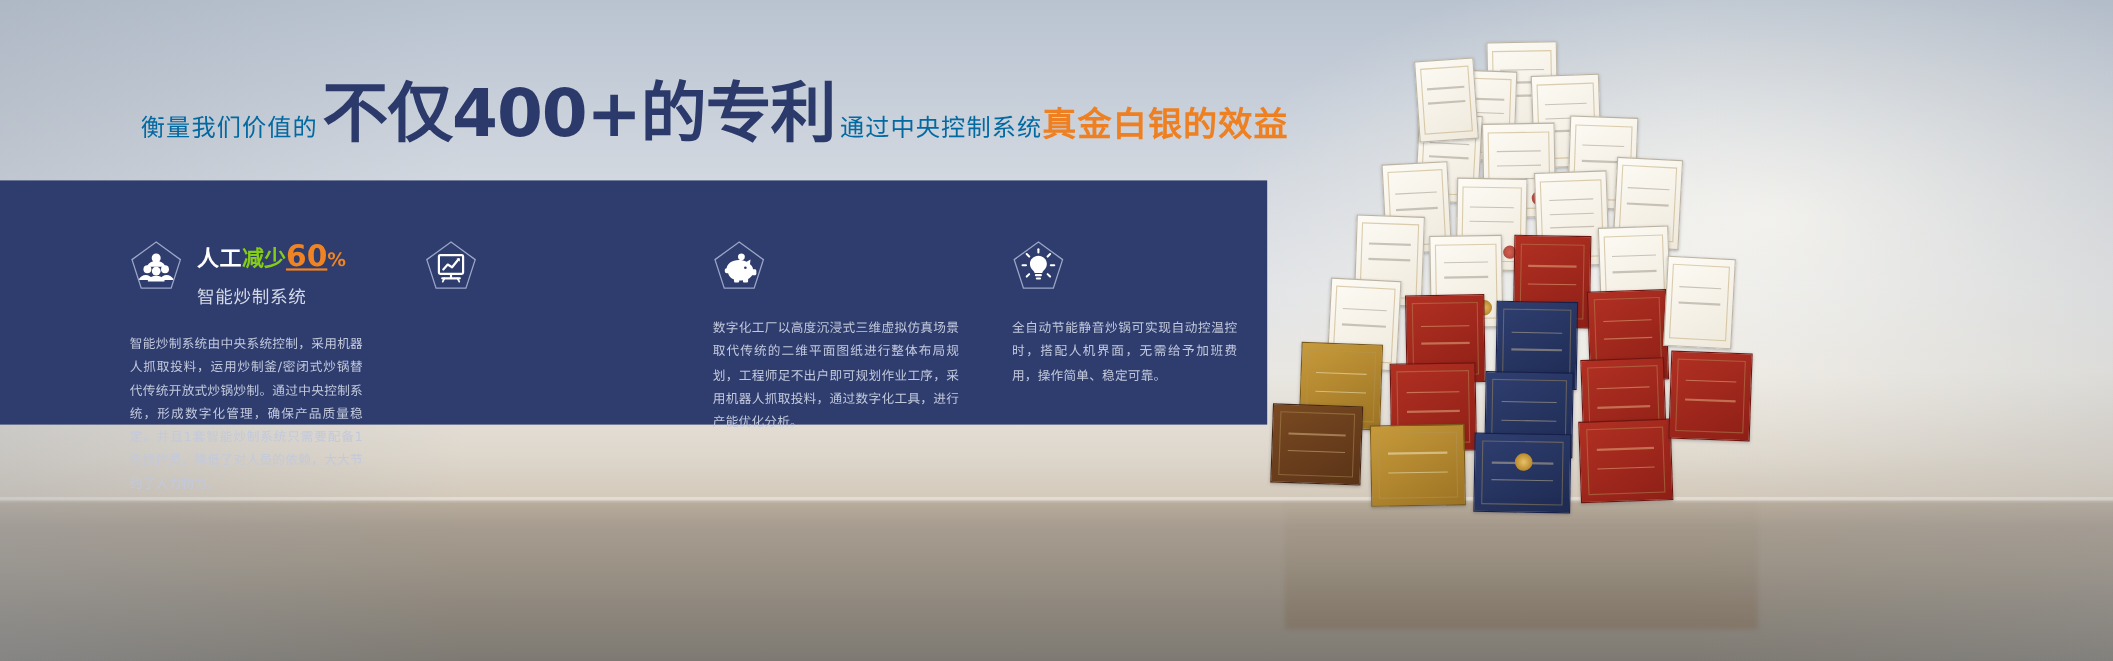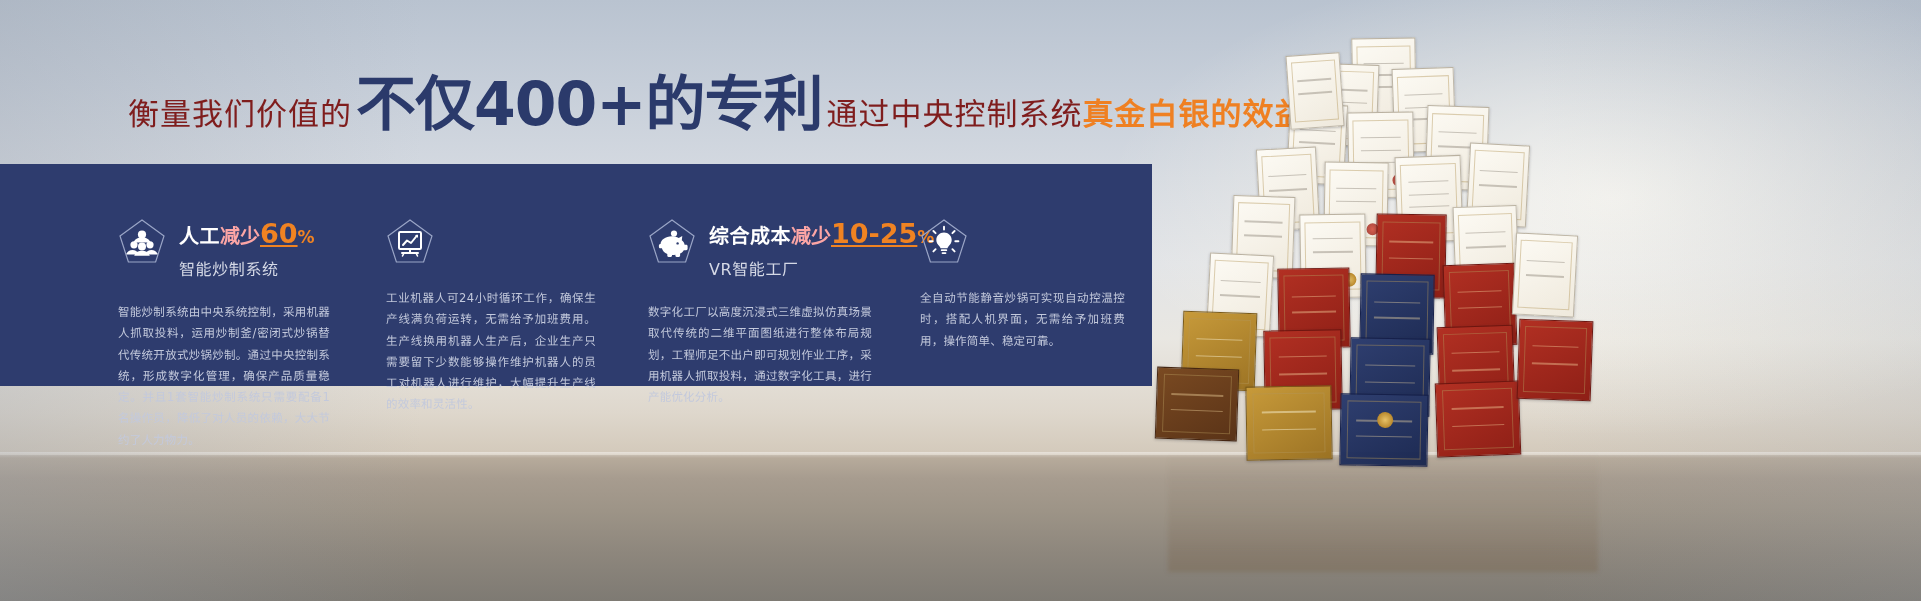--- a/index.html
+++ b/index.html
@@ -35,21 +35,21 @@
     background:linear-gradient(90deg,rgba(150,158,170,.30) 0%,rgba(150,158,170,0) 22%,rgba(150,158,170,0) 80%,rgba(150,158,170,.18) 100%);
     pointer-events:none;
   }
 
   
   .headline {
     position:absolute; left:128px; top:74px; height:64px;
     display:flex; align-items:baseline; white-space:nowrap;
   }
   .hl-nor {
-    font-size:31px; color:#7f1d1d; letter-spacing:1px;
+    font-size:22px; color:#0369a1; letter-spacing:1px;
     font-family:Liberation Mono, monospace;
   }
   .hl-big {
     font-size:60px; font-weight:bold; color:#2b3a6b;
     letter-spacing:-1px; line-height:1;
     font-family:"DejaVu Sans","Liberation Sans",sans-serif;
     margin:0 4px;
   }
   .hl-accent {
     font-size:31px; font-weight:bold; color:#ef8022; letter-spacing:1px;
@@ -78,21 +78,21 @@
   }
   .f-icon svg { display:block; width:48px; height:48px; }
 
   .f-text { padding-top:2px; }
   .f-title { white-space:nowrap; line-height:1; }
   .f-label {
     font-size:20px; font-weight:bold; color:#ffffff; letter-spacing:.5px;
     font-family:"DejaVu Sans","Liberation Sans",sans-serif;
   }
   .f-metric {
-    font-size:20px; font-weight:bold; color:#fca5a5;
+    font-size:20px; font-weight:bold; color:#84cc16;
     font-family:"DejaVu Sans","Liberation Sans",sans-serif;
   }
   .f-num {
     font-size:27px; font-weight:bold; color:#f08322;
     font-family:"DejaVu Sans","Liberation Sans",sans-serif;
     text-decoration:underline;
   }
   .f-unit {
     font-size:17px; font-weight:bold; color:#f08322;
     font-family:"DejaVu Sans","Liberation Sans",sans-serif;
@@ -204,38 +204,31 @@
               <rect x="13" y="14" width="22" height="17" rx="1.2" fill="none" stroke="#fff" stroke-width="2"></rect>
               <polyline points="17,27 21,22.5 25,25 31,17.5" fill="none" stroke="#fff" stroke-width="2" stroke-linecap="round" stroke-linejoin="round"></polyline>
               <polygon points="29,17 32,17 32,20" fill="#fff"></polygon>
               <line x1="24" y1="31" x2="24" y2="35" stroke="#fff" stroke-width="2"></line>
               <line x1="16" y1="35" x2="32" y2="35" stroke="#fff" stroke-width="2" stroke-linecap="round"></line>
               <line x1="18" y1="35" x2="16.5" y2="38" stroke="#fff" stroke-width="1.6" stroke-linecap="round"></line>
               <line x1="30" y1="35" x2="31.5" y2="38" stroke="#fff" stroke-width="1.6" stroke-linecap="round"></line>
             </svg>
           </div>
         </div>
-        <div class="f-body">工业机器人可24小时循环工作，确保生产线满负荷运转，无需给予加班费用。生产线换用机器人生产后，企业生产只需要留下少数能够操作维护机器人的员工对机器人进行维护，大幅提升生产线的效率和灵活性。</div>
       </div>
 
       <div class="feature f3">
         <div class="f-head">
           <div class="f-icon">
             <svg viewBox="0 0 48 48">
               <polygon points="24,2 46,18 37.6,44 10.4,44 2,18" fill="none" stroke="#9aa5c6" stroke-width="1.2"></polygon>
               <circle cx="26" cy="15.5" r="3.1" fill="#fff"></circle>
               <path d="M12.5 26.5c0-4.6 5-8.2 11.3-8.2 2.6 0 5 .6 6.9 1.7l3.6-2.1-.5 4.3c1.6 1.2 2.6 2.8 2.8 4.6h1.6c.8 0 1.4.6 1.4 1.4v2.6c0 .8-.6 1.4-1.4 1.4h-2.4c-.8 1.4-2.1 2.6-3.7 3.4v2.1c0 .7-.6 1.2-1.2 1.2h-2.3c-.7 0-1.2-.5-1.2-1.2v-.9c-.9.2-1.9.3-2.9.3h-.5v.6c0 .7-.6 1.2-1.2 1.2h-2.3c-.7 0-1.2-.5-1.2-1.2v-1.6c-2.8-1.2-4.8-3.3-5.4-5.8h-1.4c-.9 0-1.6-.7-1.6-1.6v-1.2c0-.9.7-1.6 1.6-1.6h.5z" fill="#fff"></path>
               <circle cx="29.6" cy="25.4" r="1.2" fill="#2e3c6e"></circle>
             </svg>
-          </div>
-          <div class="f-text">
-            <div class="f-title">
-              <span class="f-label">综合成本</span><span class="f-metric">减少</span><span class="f-num">10-25</span><span class="f-unit">%</span>
-            </div>
-            <div class="f-sub">VR智能工厂</div>
           </div>
         </div>
         <div class="f-body">数字化工厂以高度沉浸式三维虚拟仿真场景取代传统的二维平面图纸进行整体布局规划，工程师足不出户即可规划作业工序，采用机器人抓取投料，通过数字化工具，进行产能优化分析。</div>
       </div>
 
       <div class="feature f4">
         <div class="f-head">
           <div class="f-icon">
             <svg viewBox="0 0 48 48">
               <polygon points="24,2 46,18 37.6,44 10.4,44 2,18" fill="none" stroke="#9aa5c6" stroke-width="1.2"></polygon>

